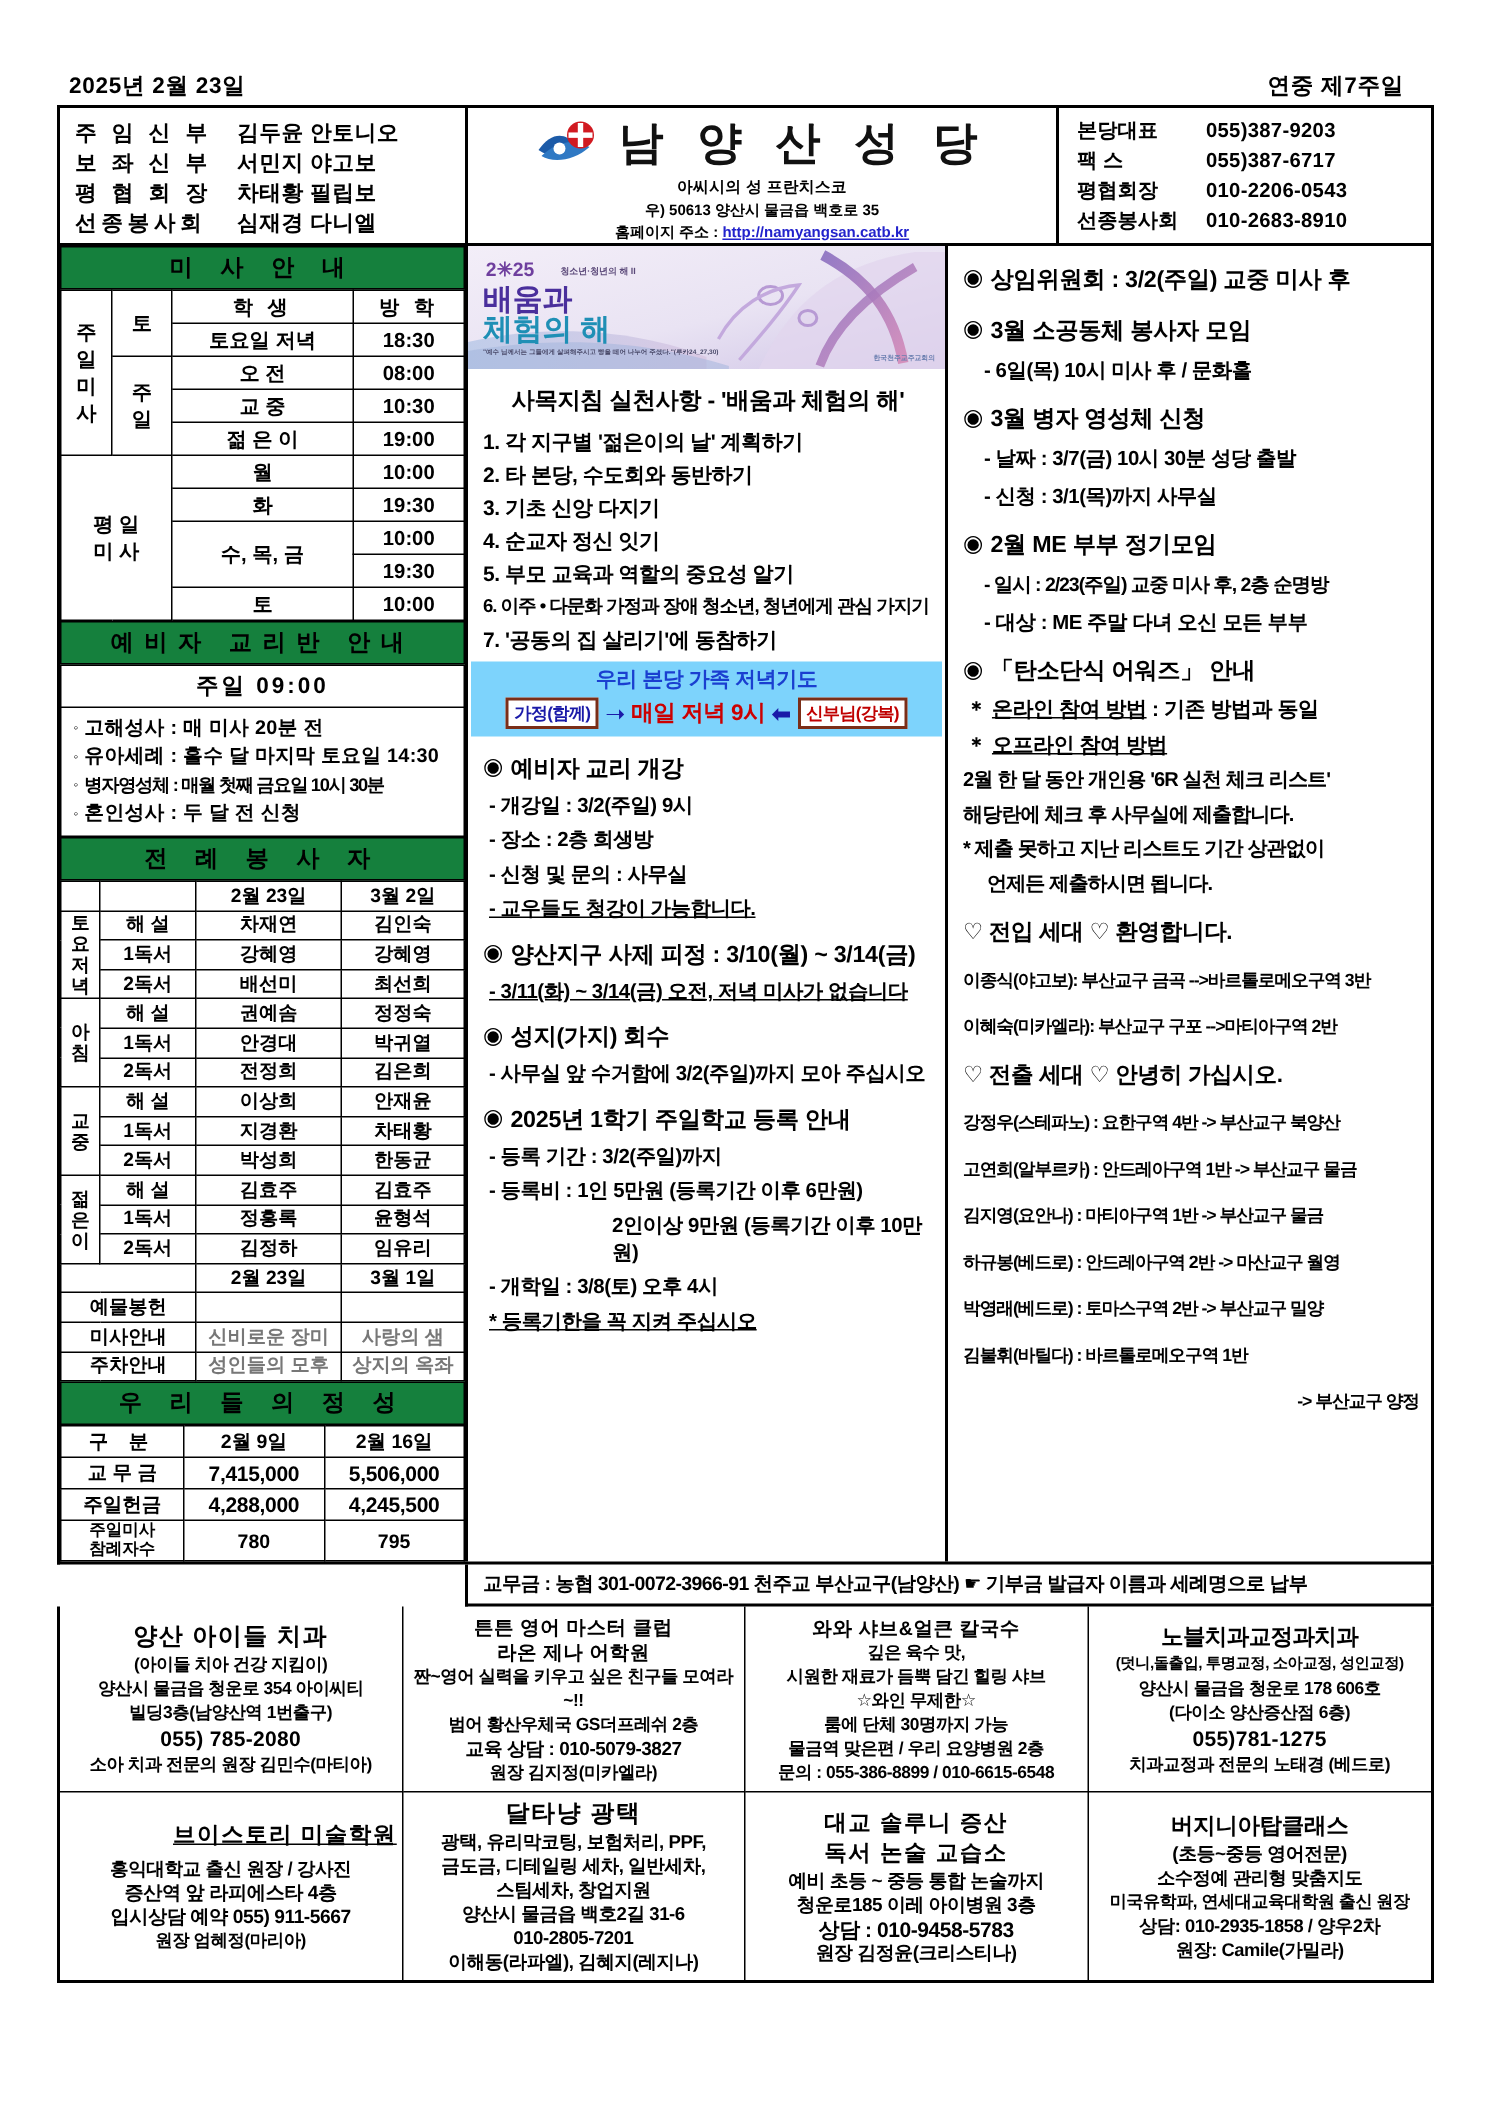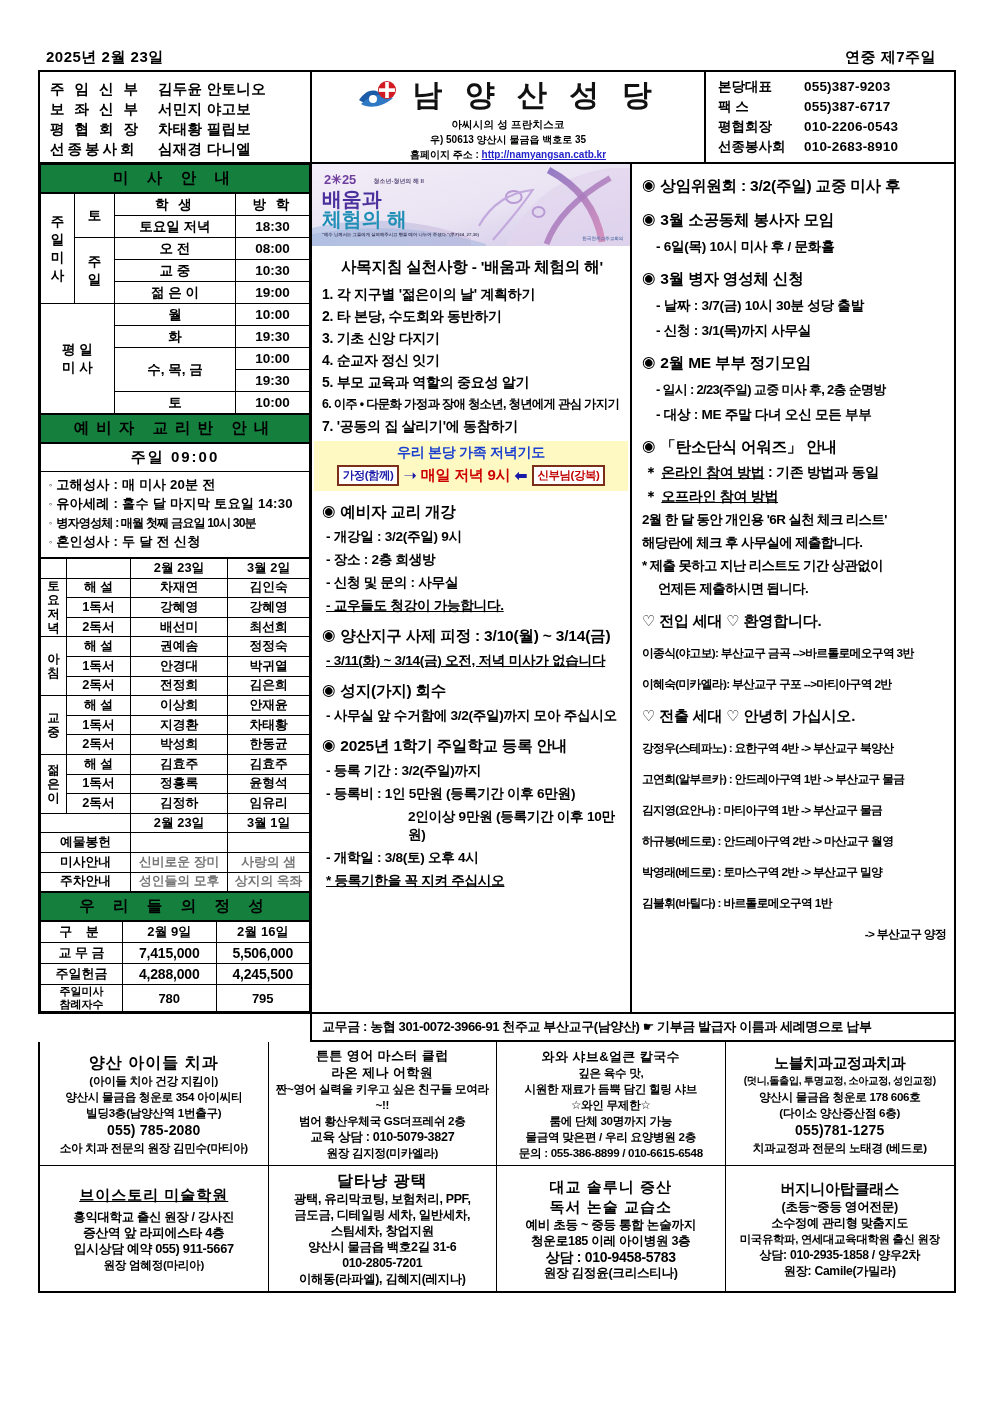--- a/index.html
+++ b/index.html
@@ -95,21 +95,21 @@
   .t-off .money { font-size: 14px; letter-spacing: -.2px; }
 
   
   .banner { width: 100%; height: 82px; position: relative; overflow: hidden; display: block; }
   .mid-pad { padding: 5px 8px 0 10px; }
   .guide-title { font-size: 15.5px; text-align: center; letter-spacing: -.2px; margin: 6px 0 5px; }
   .guide-item { font-size: 14px; line-height: 22px; letter-spacing: -.3px; }
   .guide-item.tight { font-size: 12.4px; letter-spacing: -.7px; }
 
   .prayer-box {
-    background: #fef9c3; margin: 4px 2px 2px; padding: 3px 4px 5px; text-align: center;
+    background: #7dd3fc; margin: 4px 2px 2px; padding: 3px 4px 5px; text-align: center;
   }
   .prayer-title { color: #1a3fd0; font-size: 14px; letter-spacing: -.3px; }
   .prayer-row { display: flex; align-items: center; justify-content: center; gap: 4px; margin-top: 3px; }
   .tagbox { border: 2px solid #7b2e18; color: #1a1aa8; font-size: 11.5px; padding: 1px 4px; background: #fff; letter-spacing: -.5px; }
   .tagbox.red { color: #c00000; }
   .arrow { color: #1a1aa8; font-size: 16px; font-weight: bold; }
   .prayer-mid { color: #cc0000; font-size: 15px; letter-spacing: -.3px; }
 
   .ann { padding: 0 6px 0 10px; }
   .ann-h { font-size: 15.5px; margin-top: 11px; letter-spacing: -.2px; display: flex; }
@@ -140,21 +140,21 @@
 
   
   .ads { display: flex; flex-wrap: wrap; border: 2.2px solid #000; border-top: none; }
   .ad {
     width: 25%; border-right: 1.6px solid #000; padding: 5px 3px 4px;
     text-align: center; min-height: 109px; display: flex; flex-direction: column; justify-content: center;
   }
   .ad:nth-child(4n) { border-right: none; }
   .ad:nth-child(n+5) { border-top: 1.6px solid #000; }
   .ad-t { font-size: 16px; letter-spacing: 1px; line-height: 20px; }
-  .ad-t.u { text-decoration: underline; }
+  .ad-t.u { text-decoration: underline; text-align: right; }
   .ad-t2 { font-size: 13px; letter-spacing: .4px; line-height: 17px; }
   .ad-l { font-size: 11.6px; line-height: 16px; letter-spacing: -.3px; }
   .ad-ph { font-size: 14px; line-height: 19px; letter-spacing: .2px; }
   .ad-sp { height: 4px; }
 </style>
 </head>
 <body>
 
 <div class="page">
 
@@ -293,20 +293,21 @@
         <div class="bul-line">
             <span class="dot">◦</span>
             <span class="tx sq" style="font-size:12.2px;letter-spacing:-.9px">병자영성체 : 매월 첫째 금요일 10시 30분</span>
           </div>
         <div class="bul-line">
             <span class="dot">◦</span>
             <span class="tx">혼인성사 : 두 달 전 신청</span>
           </div>
       </div>
 
+      <div class="sect-title">전 례  봉 사 자</div>
       <table class="t-serv">
         <tbody>
             <tr>
           <td class="vl"></td>
           <td class="role"></td>
           <td class="hd">2월 23일</td>
           <td class="hd">3월 2일</td>
         </tr>
         <tr>
           <td class="vl" rowspan="3">토<br>요<br>저<br>녁</td>

